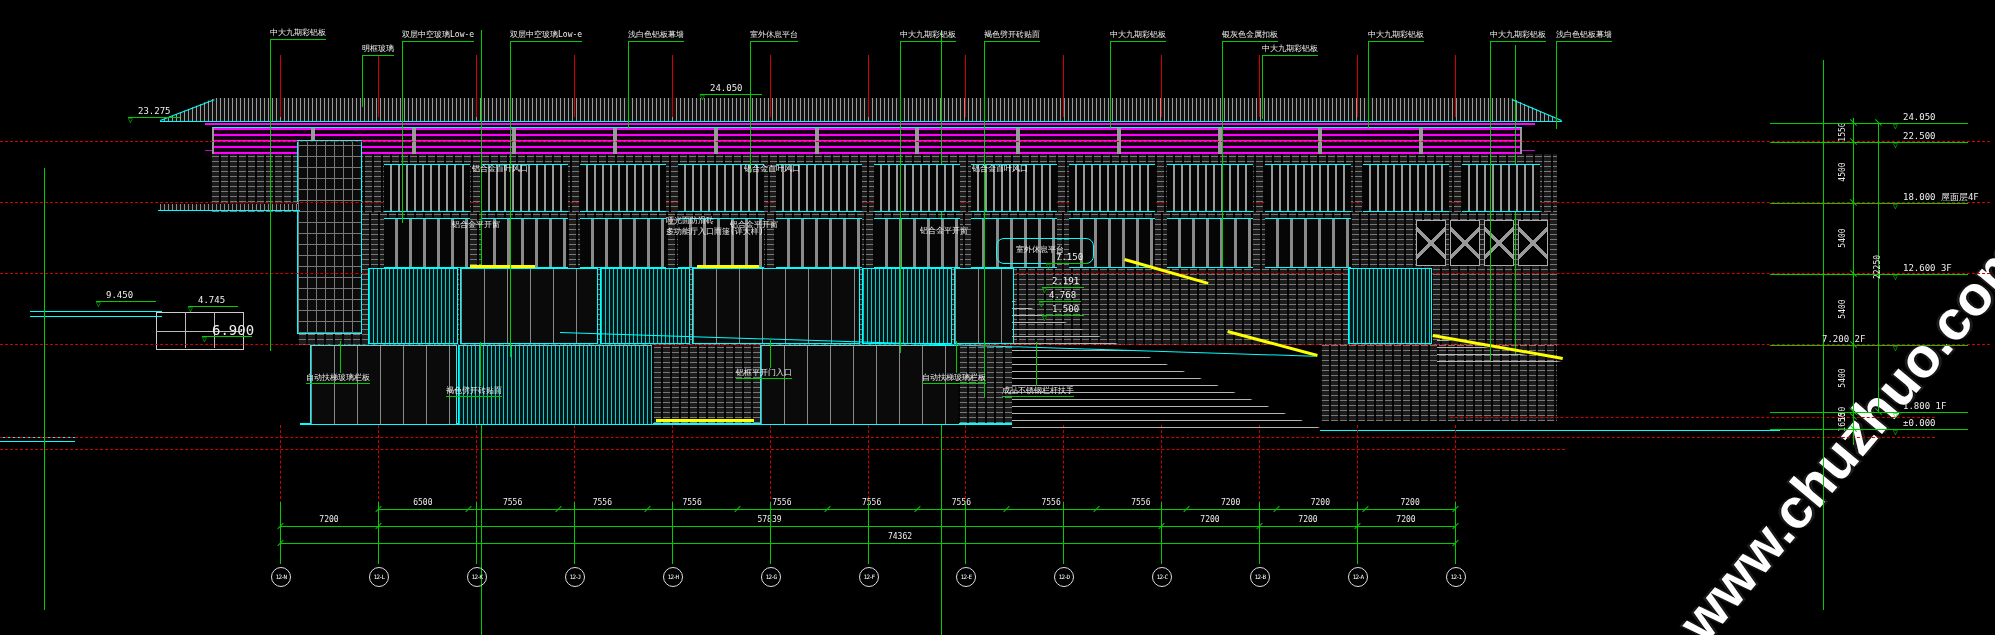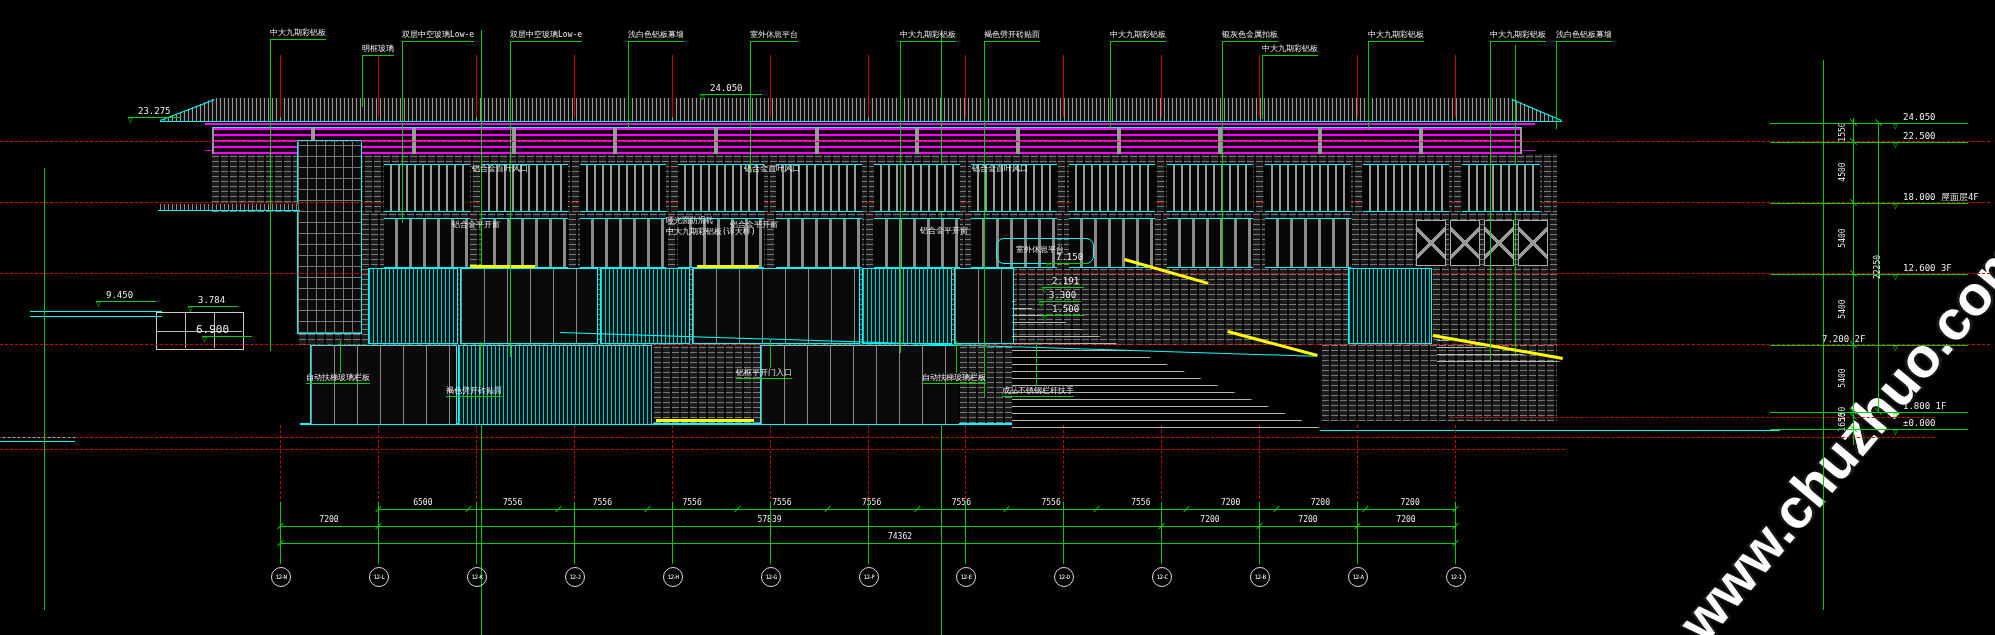--- a/index.html
+++ b/index.html
@@ -170,24 +170,24 @@
     <div style="position: absolute; left: 700px; top: 94px; width: 62px; height: 0px; border-top: 1px solid rgb(0, 204, 0);"></div>
     <div class="txt" style="position: absolute; left: 710px; top: 83px; font-size: 9px;">24.050</div>
     <div style="position: absolute; left: 700px; top: 94px; color: rgb(0, 204, 0); font-size: 8px; line-height: 7px;">▽</div>
     <div style="position: absolute; left: 128px; top: 117px; width: 52px; height: 0px; border-top: 1px solid rgb(0, 204, 0);"></div>
     <div class="txt" style="position: absolute; left: 138px; top: 106px; font-size: 9px;">23.275</div>
     <div style="position: absolute; left: 128px; top: 117px; color: rgb(0, 204, 0); font-size: 8px; line-height: 7px;">▽</div>
     <div style="position: absolute; left: 96px; top: 301px; width: 60px; height: 0px; border-top: 1px solid rgb(0, 204, 0);"></div>
     <div class="txt" style="position: absolute; left: 106px; top: 290px; font-size: 9px;">9.450</div>
     <div style="position: absolute; left: 96px; top: 301px; color: rgb(0, 204, 0); font-size: 8px; line-height: 7px;">▽</div>
     <div style="position: absolute; left: 188px; top: 306px; width: 50px; height: 0px; border-top: 1px solid rgb(0, 204, 0);"></div>
-    <div class="txt" style="position: absolute; left: 198px; top: 295px; font-size: 9px;">3.784</div>
+    <div class="txt" style="position: absolute; left: 198px; top: 295px; font-size: 9px;">4.745</div>
     <div style="position: absolute; left: 188px; top: 306px; color: rgb(0, 204, 0); font-size: 8px; line-height: 7px;">▽</div>
     <div style="position: absolute; left: 202px; top: 336px; width: 50px; height: 0px; border-top: 1px solid rgb(0, 204, 0);"></div>
-    <div class="txt" style="position: absolute; left: 196px; top: 325px; font-size: 11px;">6.900</div>
+    <div class="txt" style="position: absolute; left: 212px; top: 325px; font-size: 14px;">6.900</div>
     <div style="position: absolute; left: 202px; top: 336px; color: rgb(0, 204, 0); font-size: 8px; line-height: 7px;">▽</div>
     <div style="position: absolute; left: 1893px; top: 123px; width: 75px; height: 0px; border-top: 1px solid rgb(0, 204, 0);"></div>
     <div class="txt" style="position: absolute; left: 1903px; top: 112px; font-size: 9px;">24.050</div>
     <div style="position: absolute; left: 1893px; top: 123px; color: rgb(0, 204, 0); font-size: 8px; line-height: 7px;">▽</div>
     <div style="position: absolute; left: 1893px; top: 142px; width: 75px; height: 0px; border-top: 1px solid rgb(0, 204, 0);"></div>
     <div class="txt" style="position: absolute; left: 1903px; top: 131px; font-size: 9px;">22.500</div>
     <div style="position: absolute; left: 1893px; top: 142px; color: rgb(0, 204, 0); font-size: 8px; line-height: 7px;">▽</div>
     <div style="position: absolute; left: 1893px; top: 203px; width: 75px; height: 0px; border-top: 1px solid rgb(0, 204, 0);"></div>
     <div class="txt" style="position: absolute; left: 1903px; top: 192px; font-size: 9px;">18.000 屋面层4F</div>
     <div style="position: absolute; left: 1893px; top: 203px; color: rgb(0, 204, 0); font-size: 8px; line-height: 7px;">▽</div>
@@ -203,21 +203,21 @@
     <div style="position: absolute; left: 1893px; top: 429px; width: 75px; height: 0px; border-top: 1px solid rgb(0, 204, 0);"></div>
     <div class="txt" style="position: absolute; left: 1903px; top: 418px; font-size: 9px;">±0.000</div>
     <div style="position: absolute; left: 1893px; top: 429px; color: rgb(0, 204, 0); font-size: 8px; line-height: 7px;">▽</div>
     <div style="position: absolute; left: 1046px; top: 263px; width: 42px; height: 0px; border-top: 1px solid rgb(0, 204, 0);"></div>
     <div class="txt" style="position: absolute; left: 1056px; top: 252px; font-size: 9px;">7.150</div>
     <div style="position: absolute; left: 1046px; top: 263px; color: rgb(0, 204, 0); font-size: 8px; line-height: 7px;">▽</div>
     <div style="position: absolute; left: 1042px; top: 287px; width: 42px; height: 0px; border-top: 1px solid rgb(0, 204, 0);"></div>
     <div class="txt" style="position: absolute; left: 1052px; top: 276px; font-size: 9px;">2.191</div>
     <div style="position: absolute; left: 1042px; top: 287px; color: rgb(0, 204, 0); font-size: 8px; line-height: 7px;">▽</div>
     <div style="position: absolute; left: 1039px; top: 301px; width: 42px; height: 0px; border-top: 1px solid rgb(0, 204, 0);"></div>
-    <div class="txt" style="position: absolute; left: 1049px; top: 290px; font-size: 9px;">3.300</div>
+    <div class="txt" style="position: absolute; left: 1049px; top: 290px; font-size: 9px;">4.768</div>
     <div style="position: absolute; left: 1039px; top: 301px; color: rgb(0, 204, 0); font-size: 8px; line-height: 7px;">▽</div>
     <div style="position: absolute; left: 1042px; top: 315px; width: 42px; height: 0px; border-top: 1px solid rgb(0, 204, 0);"></div>
     <div class="txt" style="position: absolute; left: 1052px; top: 304px; font-size: 9px;">1.500</div>
     <div style="position: absolute; left: 1042px; top: 315px; color: rgb(0, 204, 0); font-size: 8px; line-height: 7px;">▽</div>
     <div class="txt" style="position: absolute; left: 270px; top: 28px; border-bottom: 1px solid rgb(0, 204, 0); padding-bottom: 1px;">中大九期彩铝板</div>
     <div style="position: absolute; left: 270px; top: 39px; width: 0px; height: 312px; border-left: 1px solid rgb(0, 204, 0);"></div>
     <div class="txt" style="position: absolute; left: 362px; top: 44px; border-bottom: 1px solid rgb(0, 204, 0); padding-bottom: 1px;">明框玻璃</div>
     <div style="position: absolute; left: 362px; top: 55px; width: 0px; height: 52px; border-left: 1px solid rgb(0, 204, 0);"></div>
     <div class="txt" style="position: absolute; left: 402px; top: 30px; border-bottom: 1px solid rgb(0, 204, 0); padding-bottom: 1px;">双层中空玻璃Low-e</div>
     <div style="position: absolute; left: 402px; top: 41px; width: 0px; height: 182px; border-left: 1px solid rgb(0, 204, 0);"></div>
@@ -243,21 +243,21 @@
     <div style="position: absolute; left: 1490px; top: 41px; width: 0px; height: 320px; border-left: 1px solid rgb(0, 204, 0);"></div>
     <div class="txt" style="position: absolute; left: 1556px; top: 30px; border-bottom: 1px solid rgb(0, 204, 0); padding-bottom: 1px;">浅白色铝板幕墙</div>
     <div style="position: absolute; left: 1556px; top: 41px; width: 0px; height: 88px; border-left: 1px solid rgb(0, 204, 0);"></div>
     <div class="txt" style="position: absolute; left: 472px; top: 164px;">铝合金百叶风口</div>
     <div class="txt" style="position: absolute; left: 744px; top: 164px;">铝合金百叶风口</div>
     <div class="txt" style="position: absolute; left: 972px; top: 164px;">铝合金百叶风口</div>
     <div class="txt" style="position: absolute; left: 452px; top: 220px;">铝合金平开窗</div>
     <div class="txt" style="position: absolute; left: 730px; top: 220px;">铝合金平开窗</div>
     <div class="txt" style="position: absolute; left: 920px; top: 226px;">铝合金平开窗</div>
     <div class="txt" style="position: absolute; left: 666px; top: 216px;">哑光面防滑砖</div>
-    <div class="txt" style="position: absolute; left: 666px; top: 227px;">中大九期彩铝板(详大样)</div>
+    <div class="txt" style="position: absolute; left: 666px; top: 227px;">多功能厅入口雨篷(详大样)</div>
     <div class="txt" style="position: absolute; left: 1016px; top: 245px;">室外休息平台</div>
     <div class="txt" style="position: absolute; left: 306px; top: 373px; border-bottom: 1px solid rgb(0, 204, 0);">自动扶梯玻璃栏板</div>
     <div style="position: absolute; left: 340px; top: 341px; width: 0px; height: 32px; border-left: 1px solid rgb(0, 204, 0);"></div>
     <div class="txt" style="position: absolute; left: 446px; top: 386px; border-bottom: 1px solid rgb(0, 204, 0);">褐色劈开砖贴面</div>
     <div style="position: absolute; left: 480px; top: 342px; width: 0px; height: 44px; border-left: 1px solid rgb(0, 204, 0);"></div>
     <div class="txt" style="position: absolute; left: 736px; top: 368px; border-bottom: 1px solid rgb(0, 204, 0);">铝框平开门入口</div>
     <div style="position: absolute; left: 770px; top: 340px; width: 0px; height: 28px; border-left: 1px solid rgb(0, 204, 0);"></div>
     <div class="txt" style="position: absolute; left: 922px; top: 373px; border-bottom: 1px solid rgb(0, 204, 0);">自动扶梯玻璃栏板</div>
     <div style="position: absolute; left: 956px; top: 341px; width: 0px; height: 32px; border-left: 1px solid rgb(0, 204, 0);"></div>
     <div class="txt" style="position: absolute; left: 1002px; top: 386px; border-bottom: 1px solid rgb(0, 204, 0);">成品不锈钢栏杆扶手</div>

